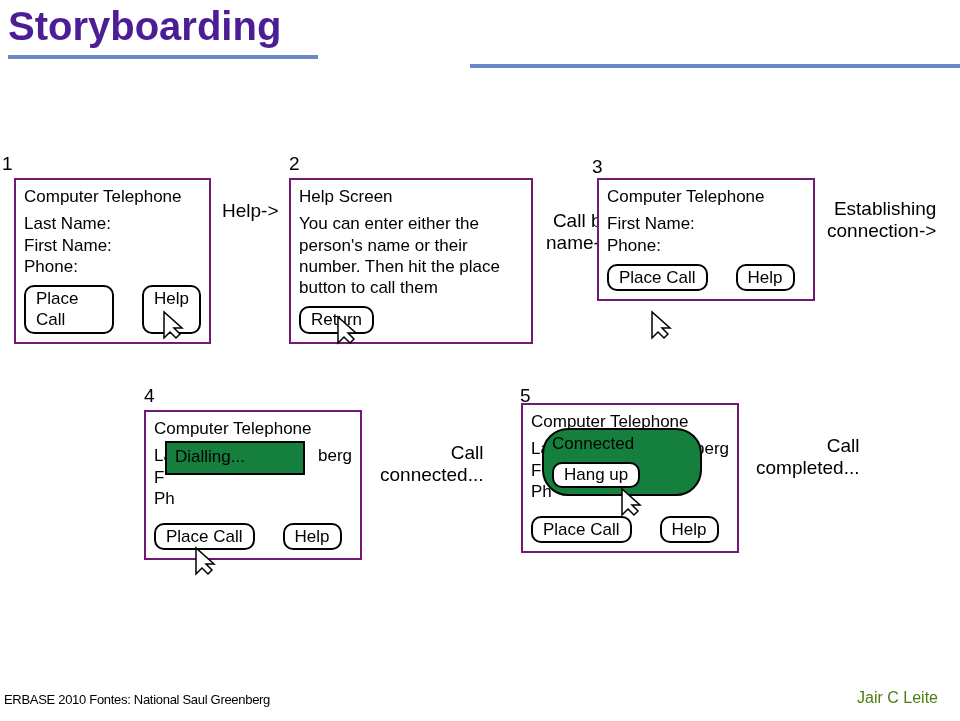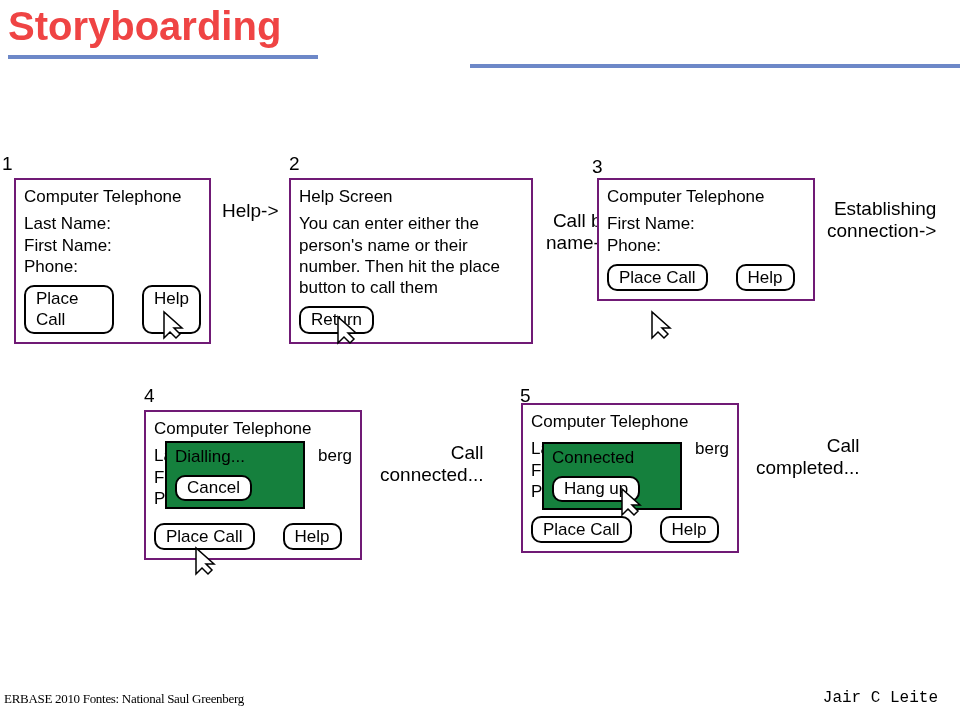--- a/index.html
+++ b/index.html
@@ -5,21 +5,21 @@
   * { box-sizing: border-box; }
   html, body {
     margin: 0; padding: 0;
     width: 960px; height: 721px;
     font-family: "Comic Sans MS", "Comic Sans", cursive, sans-serif;
     background: #fff;
     color: #000;
     position: relative;
   }
   .title {
-    color: #ef4444;
+    color: #4c1d95;
     font-family: Arial, Helvetica, sans-serif;
     font-weight: 700;
     font-size: 40px;
     padding: 4px 0 0 8px;
   }
   .underline-wrap {
     margin: 6px 0 0 8px;
   }
   .underline {
     width: 310px; height: 4px; background: #6d88c8;
@@ -61,29 +61,29 @@
     text-align: right;
   }
   
   .cursor {
     position: absolute;
     width: 28px; height: 30px;
     pointer-events: none;
   }
   .footer-left {
     position: absolute; left: 4px; bottom: 14px;
-    font-family: Liberation Serif, serif;
+    font-family: Liberation Sans, sans-serif;
     font-size: 13px;
     letter-spacing: -0.3px;
   }
   .footer-right {
     position: absolute; right: 22px; bottom: 14px;
-    font-family: Liberation Mono, monospace;
+    font-family: Liberation Sans, sans-serif;
     font-size: 16px;
-    color: #000000;
+    color: #4d7c0f;
   }
 </style>
 </head>
 <body>
 
 <div class="title">Storyboarding</div>
 <div class="underline-wrap">
     <div class="underline"></div>
   </div>
 <div class="stripe"></div>
@@ -138,42 +138,39 @@
   <div>F</div>
   <div>Ph</div>
   <div class="row" style="margin-top:14px;">
     <span class="btn">Place Call</span>
     <span class="btn">Help</span>
   </div>
 </div>
 
 <div class="abs dialog" style="left:165px; top:441px; width:140px;">
   <div>Dialling...</div>
-  <div style="margin-top:8px;">
-    <span class="btn">Cancel</span>
-  </div>
 </div>
 <div class="abs annot" style="left:380px; top:442px; white-space:pre;">Call
 connected...</div>
 
 <div class="abs panel" style="left:521px; top:403px; width:218px; height:150px;">
   <div class="panel-title">Computer Telephone</div>
   <div style="display:flex; justify-content:space-between;">
     <span>La</span>
     <span>berg</span>
   </div>
   <div>F</div>
   <div>Ph</div>
   <div class="row" style="margin-top:14px;">
     <span class="btn">Place Call</span>
     <span class="btn">Help</span>
   </div>
 </div>
 
-<div class="abs dialog" style="left:542px; top:442px; width:140px;">
+<div class="abs dialog" style="left:542px; top:428px; width:160px;border-radius:26px;">
   <div>Connected</div>
   <div style="margin-top:8px;">
     <span class="btn">Hang up</span>
   </div>
 </div>
 <div class="abs annot" style="left:756px; top:435px; white-space:pre;">Call
 completed...</div>
 
 <svg class="cursor abs" style="left:160px; top:310px;" viewBox="0 0 28 30">
     <path d="M4 2 L4 28 L10 22 L16 28 L20 24 L14 18 L22 18 Z" fill="#fff" stroke="#000" stroke-width="1.5"></path>

